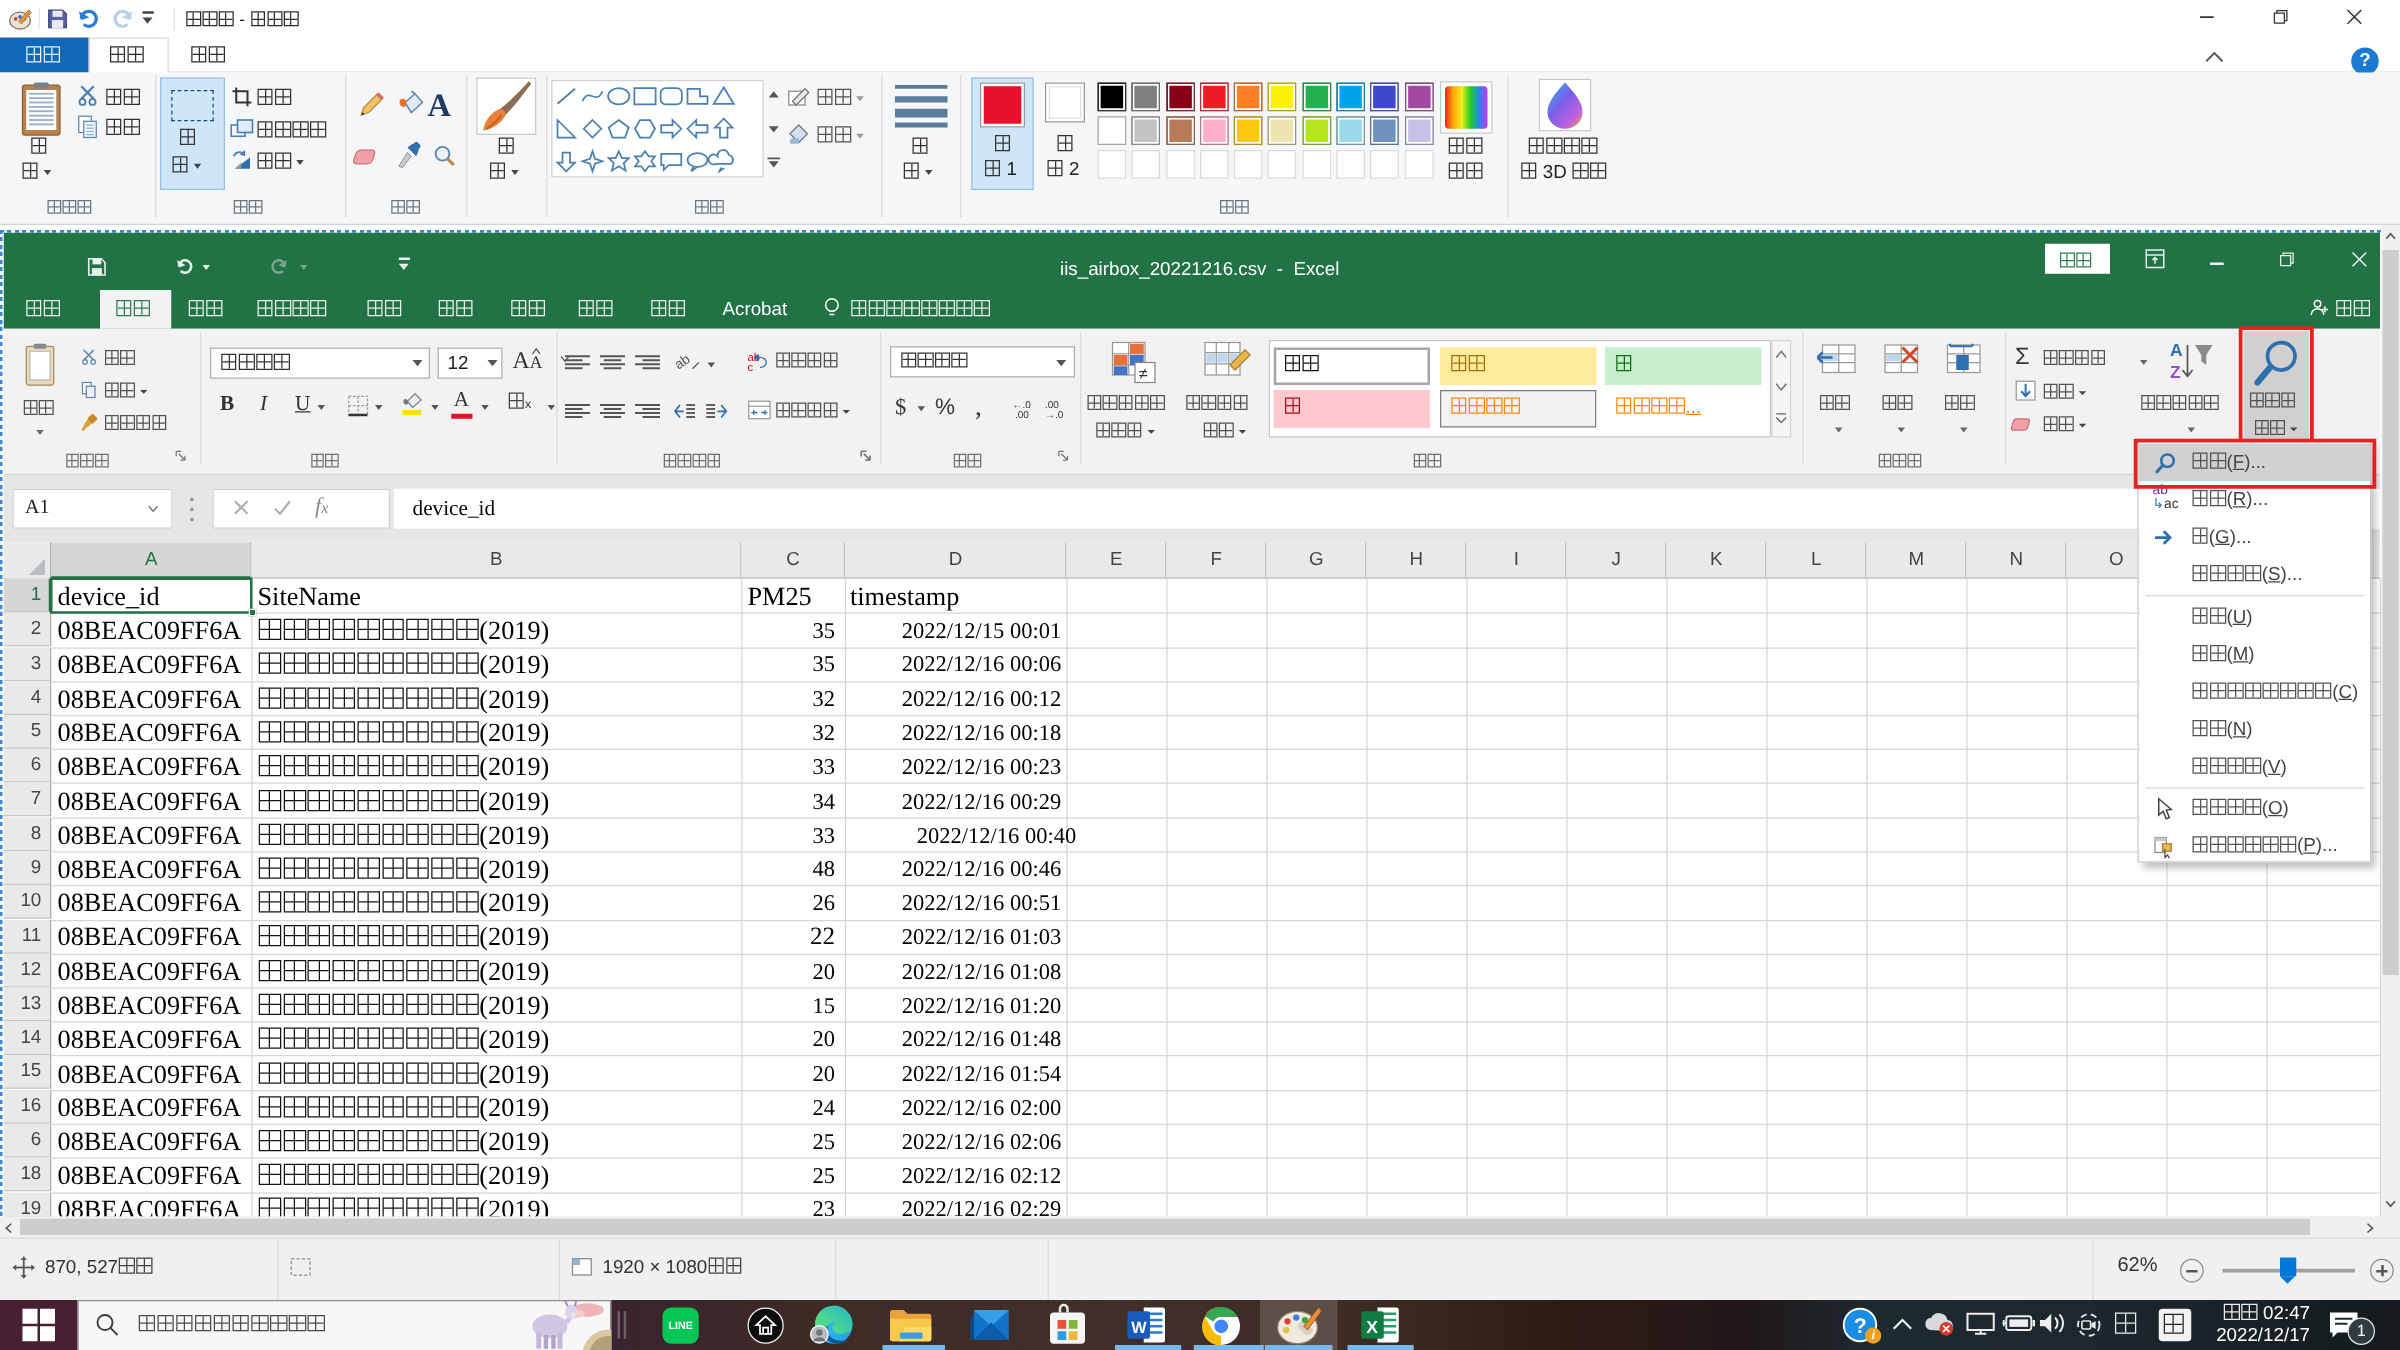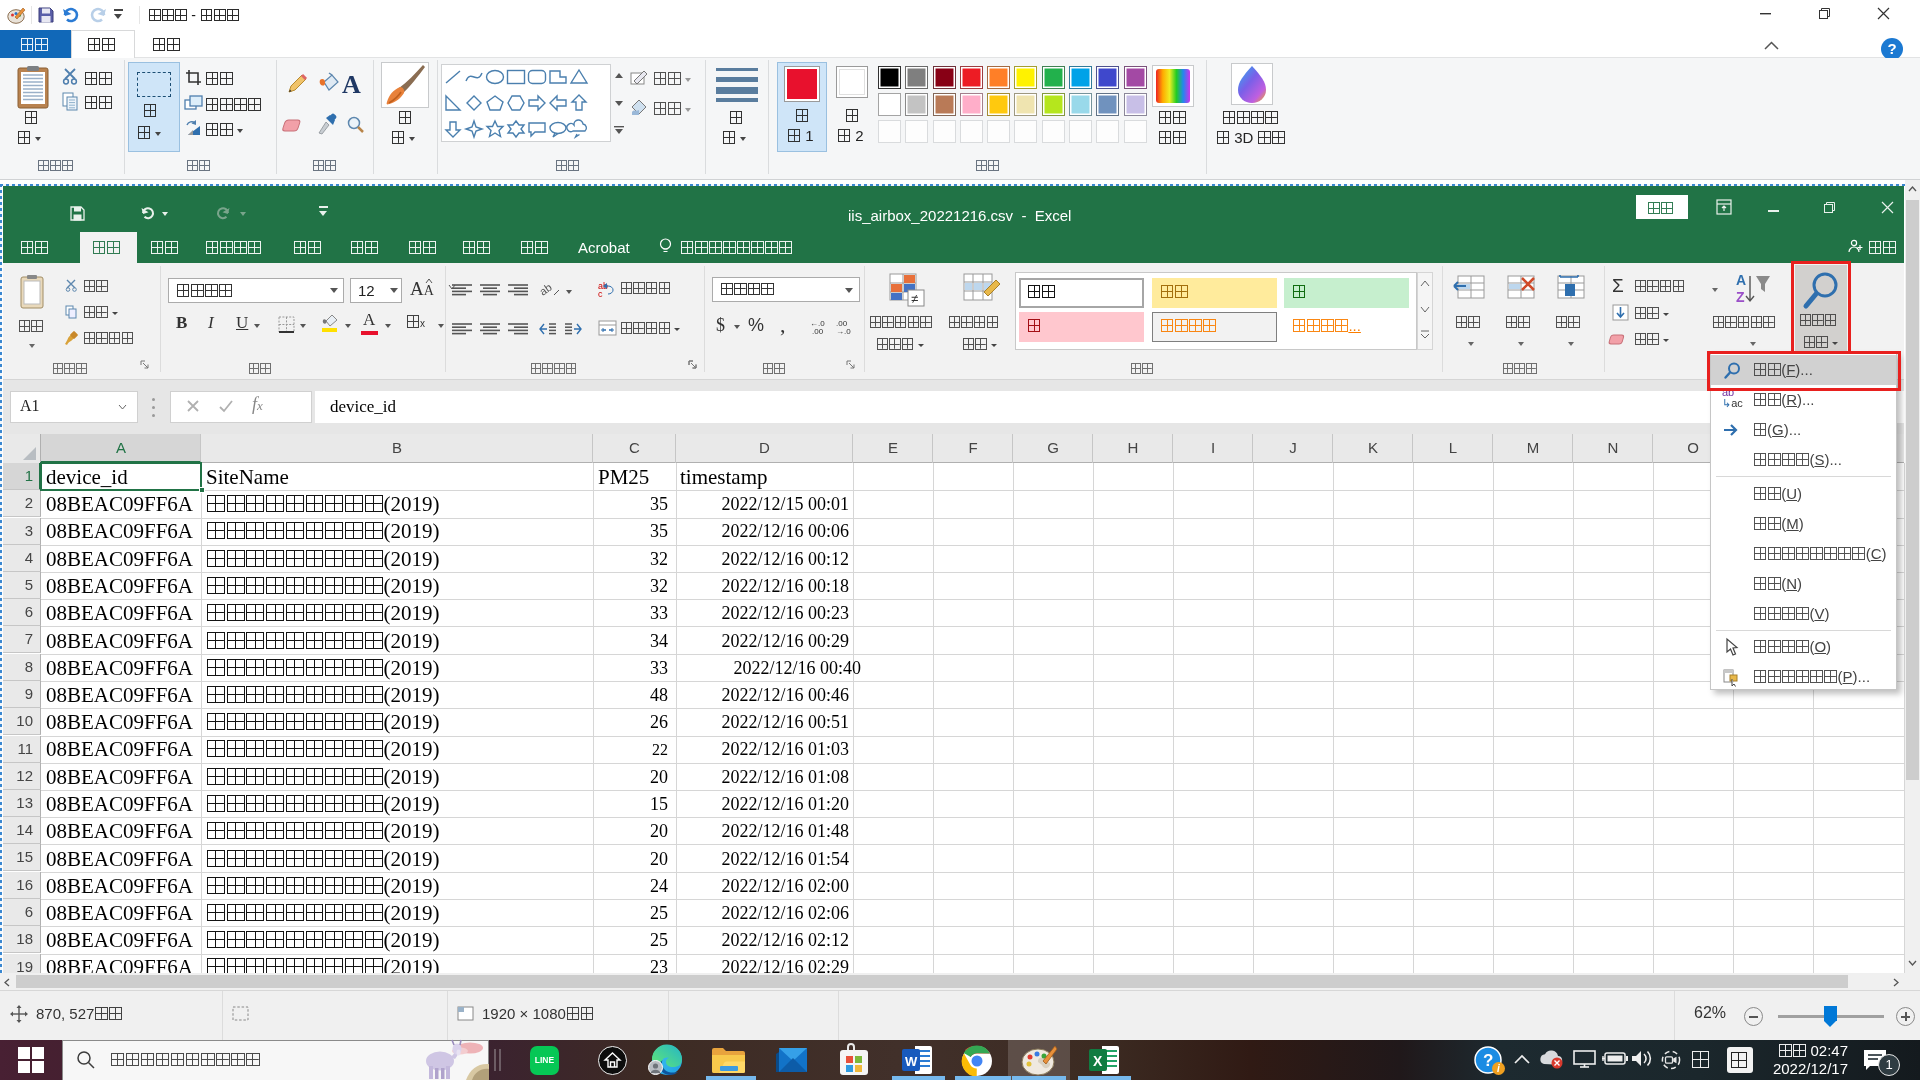--- a/index.html
+++ b/index.html
@@ -809,21 +809,21 @@
 <div class="ser" style="position:absolute;left:46px;top:684px;font-size:21px;line-height:23px;color:#000;white-space:nowrap;">08BEAC09FF6A</div>
 <div class="ser" style="position:absolute;left:206px;top:684px;font-size:21px;line-height:23px;color:#000;white-space:nowrap;"><i class="q"></i><i class="q"></i><i class="q"></i><i class="q"></i><i class="q"></i><i class="q"></i><i class="q"></i><i class="q"></i><i class="q"></i>(2019)</div>
 <div class="ser" style="position:absolute;left:593px;top:684px;font-size:18px;line-height:23px;color:#000;white-space:nowrap;width:75px;text-align:right;">48</div>
 <div class="ser" style="position:absolute;left:676px;top:684px;font-size:18px;line-height:23px;color:#000;white-space:nowrap;width:173px;text-align:right;">2022/12/16 00:46</div>
 <div class="ser" style="position:absolute;left:46px;top:711px;font-size:21px;line-height:23px;color:#000;white-space:nowrap;">08BEAC09FF6A</div>
 <div class="ser" style="position:absolute;left:206px;top:711px;font-size:21px;line-height:23px;color:#000;white-space:nowrap;"><i class="q"></i><i class="q"></i><i class="q"></i><i class="q"></i><i class="q"></i><i class="q"></i><i class="q"></i><i class="q"></i><i class="q"></i>(2019)</div>
 <div class="ser" style="position:absolute;left:593px;top:711px;font-size:18px;line-height:23px;color:#000;white-space:nowrap;width:75px;text-align:right;">26</div>
 <div class="ser" style="position:absolute;left:676px;top:711px;font-size:18px;line-height:23px;color:#000;white-space:nowrap;width:173px;text-align:right;">2022/12/16 00:51</div>
 <div class="ser" style="position:absolute;left:46px;top:738px;font-size:21px;line-height:23px;color:#000;white-space:nowrap;">08BEAC09FF6A</div>
 <div class="ser" style="position:absolute;left:206px;top:738px;font-size:21px;line-height:23px;color:#000;white-space:nowrap;"><i class="q"></i><i class="q"></i><i class="q"></i><i class="q"></i><i class="q"></i><i class="q"></i><i class="q"></i><i class="q"></i><i class="q"></i>(2019)</div>
-<div class="ser" style="position:absolute;left:593px;top:738px;font-size:16px;line-height:23px;color:#000;white-space:nowrap;width:75px;text-align:right;font-family:Liberation Serif, serif;">22</div>
+<div class="ser" style="position:absolute;left:593px;top:738px;font-size:20px;line-height:23px;color:#000;white-space:nowrap;width:75px;text-align:right;font-family:Liberation Serif, serif;">22</div>
 <div class="ser" style="position:absolute;left:676px;top:738px;font-size:18px;line-height:23px;color:#000;white-space:nowrap;width:173px;text-align:right;">2022/12/16 01:03</div>
 <div class="ser" style="position:absolute;left:46px;top:766px;font-size:21px;line-height:23px;color:#000;white-space:nowrap;">08BEAC09FF6A</div>
 <div class="ser" style="position:absolute;left:206px;top:766px;font-size:21px;line-height:23px;color:#000;white-space:nowrap;"><i class="q"></i><i class="q"></i><i class="q"></i><i class="q"></i><i class="q"></i><i class="q"></i><i class="q"></i><i class="q"></i><i class="q"></i>(2019)</div>
 <div class="ser" style="position:absolute;left:593px;top:766px;font-size:18px;line-height:23px;color:#000;white-space:nowrap;width:75px;text-align:right;">20</div>
 <div class="ser" style="position:absolute;left:676px;top:766px;font-size:18px;line-height:23px;color:#000;white-space:nowrap;width:173px;text-align:right;">2022/12/16 01:08</div>
 <div class="ser" style="position:absolute;left:46px;top:793px;font-size:21px;line-height:23px;color:#000;white-space:nowrap;">08BEAC09FF6A</div>
 <div class="ser" style="position:absolute;left:206px;top:793px;font-size:21px;line-height:23px;color:#000;white-space:nowrap;"><i class="q"></i><i class="q"></i><i class="q"></i><i class="q"></i><i class="q"></i><i class="q"></i><i class="q"></i><i class="q"></i><i class="q"></i>(2019)</div>
 <div class="ser" style="position:absolute;left:593px;top:793px;font-size:18px;line-height:23px;color:#000;white-space:nowrap;width:75px;text-align:right;">15</div>
 <div class="ser" style="position:absolute;left:676px;top:793px;font-size:18px;line-height:23px;color:#000;white-space:nowrap;width:173px;text-align:right;">2022/12/16 01:20</div>
 <div class="ser" style="position:absolute;left:46px;top:820px;font-size:21px;line-height:23px;color:#000;white-space:nowrap;">08BEAC09FF6A</div>

